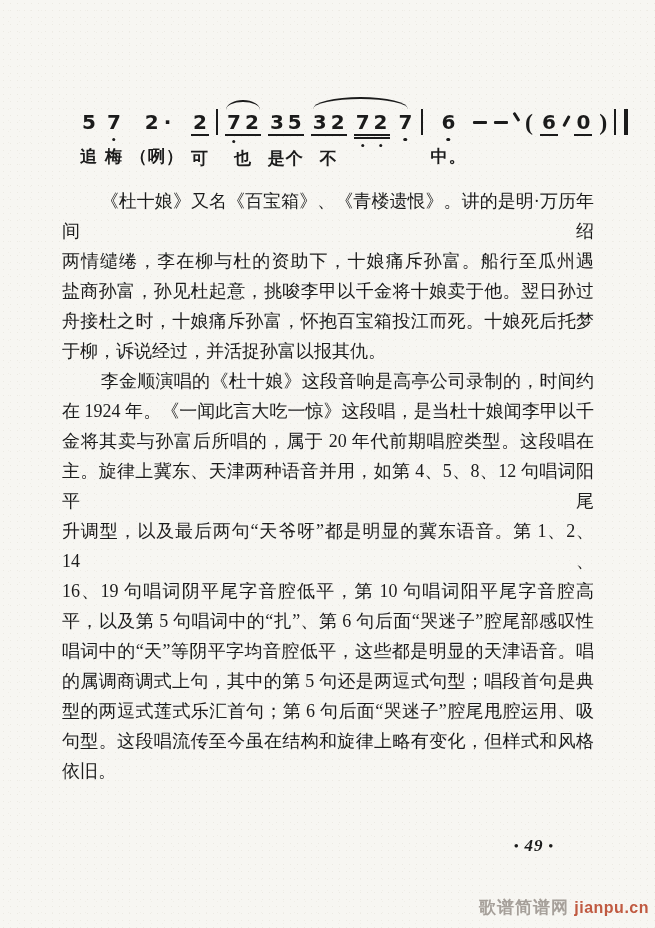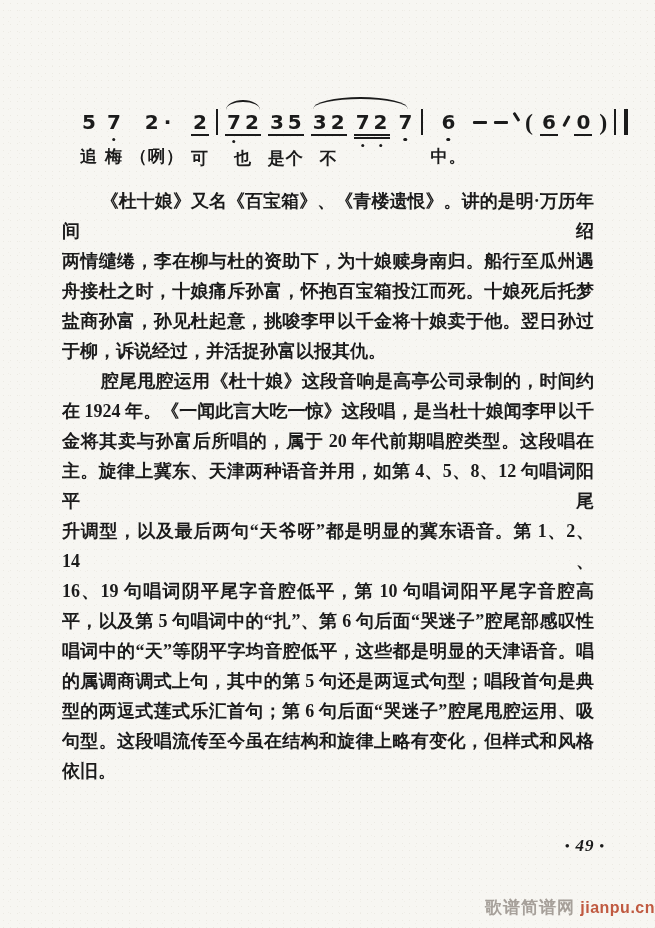--- a/index.html
+++ b/index.html
@@ -56,36 +56,36 @@
   .barline{width:2px;height:26px;background:#1b1b1b;margin-top:-1px;}
   .finalbar{width:8px;height:26px;margin-top:-1px;border-left:2px solid #1b1b1b;border-right:4px solid #1b1b1b;}
   .dash{width:14px;height:3px;background:#1b1b1b;margin-top:11px;border-radius:1px;}
   .breath{width:2.5px;height:10px;background:#1b1b1b;transform:rotate(-32deg);margin-top:2px;border-radius:1px;}
   .slash{width:2.5px;height:12px;background:#1b1b1b;transform:rotate(28deg);margin-top:5px;border-radius:1px;}
   .paren{font-size:24px;font-weight:700;line-height:24px;font-family:"Liberation Serif",serif;}
 
   
   .body-text{position:absolute;left:62px;top:186px;}
   .line{
-    width:532px;font-size:18px;line-height:30px;font-weight:700;
+    width:532px;font-size:18px;line-height:30px;font-weight:400;
     text-align:justify;text-align-last:justify;
     overflow:hidden;white-space:normal;
   }
   .line.first{text-indent:2.15em;}
   .line.plast{text-align-last:left;}
 
   
   .page-number{
-    position:absolute;top:836px;left:495px;width:115px;text-align:right;
+    position:absolute;top:836px;left:509px;width:115px;text-align:left;
     font-style:italic;font-weight:700;font-size:17px;letter-spacing:1px;
     font-family:"Liberation Serif",serif;
   }
   .page-number .dot{font-style:normal;font-size:13px;vertical-align:1px;padding:0 5px;}
   .watermark{
-    position:absolute;top:896px;right:0;
+    position:absolute;top:896px;right:6px;
     font-size:17px;font-weight:600;letter-spacing:1px;white-space:nowrap;text-align:center;
   }
   .wm-name{color:#a6a09a;}
   .wm-url{color:#c05a41;letter-spacing:0.5px;font-family:"Liberation Sans",sans-serif;font-size:16px;}
 </style>
 </head>
 <body>
 
 <div class="page">
 
@@ -170,25 +170,25 @@
           <span class="n">0</span>
         </div>
       </div>
       <span class="paren">)</span>
       <div class="finalbar"></div>
       <div class="bigslur" style="left: 232.844px; width: 95.6094px; top: -13px;"></div>
     </div>
 
   <div class="body-text" id="bodytext">
       <div class="line first">《杜十娘》又名《百宝箱》、《青楼遗恨》。讲的是明·万历年间绍</div>
-      <div class="line">两情缱绻，李在柳与杜的资助下，为十娘赎身南归。船行至瓜州遇</div>
+      <div class="line">两情缱绻，李在柳与杜的资助下，十娘痛斥孙富。船行至瓜州遇</div>
+      <div class="line">盐商孙富，孙见杜起意，挑唆李甲以千金将十娘卖于他。翌日孙过</div>
       <div class="line">舟接杜之时，十娘痛斥孙富，怀抱百宝箱投江而死。十娘死后托梦</div>
-      <div class="line">盐商孙富，孙见杜起意，挑唆李甲以千金将十娘卖于他。翌日孙过</div>
       <div class="line plast">于柳，诉说经过，并活捉孙富以报其仇。</div>
-      <div class="line first">腔尾甩腔运用《杜十娘》这段音响是高亭公司录制的，时间约</div>
+      <div class="line first">李金顺演唱的《杜十娘》这段音响是高亭公司录制的，时间约</div>
       <div class="line">在 1924 年。《一闻此言大吃一惊》这段唱，是当杜十娘闻李甲以千</div>
       <div class="line">金将其卖与孙富后所唱的，属于 20 年代前期唱腔类型。这段唱在</div>
       <div class="line">主。旋律上冀东、天津两种语音并用，如第 4、5、8、12 句唱词阳平尾</div>
       <div class="line">升调型，以及最后两句“天爷呀”都是明显的冀东语音。第 1、2、14、</div>
       <div class="line">16、19 句唱词阴平尾字音腔低平，第 10 句唱词阳平尾字音腔高</div>
       <div class="line">平，以及第 5 句唱词中的“扎”、第 6 句后面“哭迷子”腔尾部感叹性</div>
       <div class="line">唱词中的“天”等阴平字均音腔低平，这些都是明显的天津语音。唱</div>
       <div class="line">的属调商调式上句，其中的第 5 句还是两逗式句型；唱段首句是典</div>
       <div class="line">型的两逗式莲式乐汇首句；第 6 句后面“哭迷子”腔尾甩腔运用、吸</div>
       <div class="line">句型。这段唱流传至今虽在结构和旋律上略有变化，但样式和风格</div>

